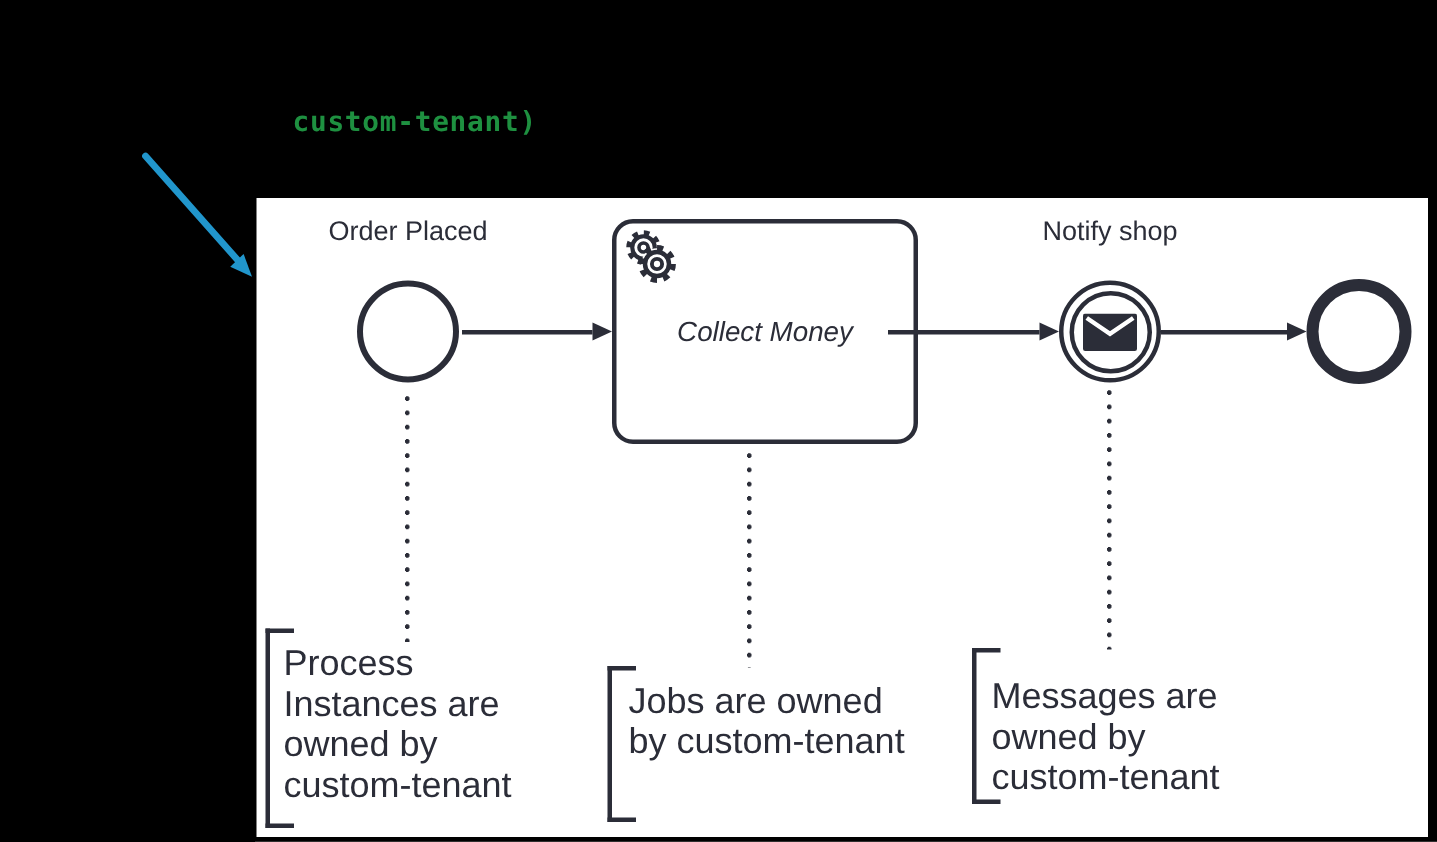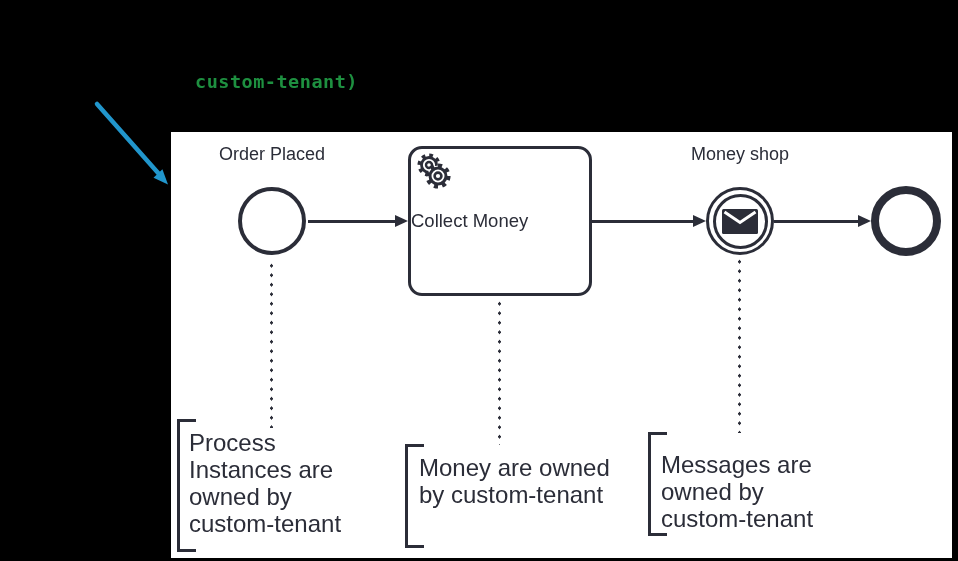--- a/index.html
+++ b/index.html
@@ -37,23 +37,23 @@
   .end-event{left:700px;top:54px;width:70px;height:70px;border:8px solid var(--ink)}
   .msg-outer{
     left:535px;top:55px;width:68px;height:68px;border:3.5px solid var(--ink);
     display:flex;align-items:center;justify-content:center;
   }
   .msg-inner{
     width:55px;height:55px;border:3px solid var(--ink);border-radius:50%;
     display:flex;align-items:center;justify-content:center;background:var(--panel-bg);
   }
   .task{
-    position:absolute;left:237px;top:14px;width:184px;height:150px;
+    position:absolute;left:237px;top:14px;width:204px;height:150px;
     border:3.5px solid var(--ink);border-radius:14px;background:var(--panel-bg);
-    display:flex;align-items:center;justify-content:flex-start;
+    display:flex;align-items:center;justify-content:center;font-style:italic;
   }
   .task-label{font-size:18.5px;color:var(--ink)}
   .task-icon{position:absolute;left:5px;top:4px}
   
   .flow{position:absolute;height:3px;background:var(--ink);top:87.5px}
   .flow::after{
     content:"";position:absolute;left:100%;top:-5px;width:0;height:0;
     border:6.5px solid transparent;border-left:13px solid var(--ink);border-right:0;
   }
   .flow-1{left:137px;width:87px}
@@ -112,21 +112,21 @@
           <circle cx="22" cy="23" r="10.5" stroke-width="4.2" stroke-dasharray="4 4.2" fill="#ffffff"></circle>
           <circle cx="22" cy="23" r="8" stroke-width="3" fill="#ffffff"></circle>
           <circle cx="22" cy="23" r="3.4" stroke-width="2.6" fill="#ffffff"></circle>
         </g>
       </svg>
       <div class="task-label">Collect Money</div>
     </div>
 
     <div class="flow flow-2"></div>
 
-    <div class="label label-message">Money shop</div>
+    <div class="label label-message">Notify shop</div>
     <div class="evt msg-outer">
       <div class="msg-inner">
         <svg width="36" height="25" viewBox="0 0 36 25">
           <rect x="0" y="0" width="36" height="25" rx="1.5" fill="var(--ink)"></rect>
           <path d="M2.5 3 L18 13.5 L33.5 3" stroke="#ffffff" stroke-width="3" fill="none"></path>
         </svg>
       </div>
     </div>
 
     <div class="flow flow-3"></div>
@@ -137,21 +137,21 @@
     <div class="assoc assoc-2"></div>
     <div class="assoc assoc-3"></div>
 
     <div class="bracket bracket-1"></div>
     <div class="anno-text anno-1">Process
 Instances are
 owned by
 custom-tenant</div>
 
     <div class="bracket bracket-2"></div>
-    <div class="anno-text anno-2">Money are owned
+    <div class="anno-text anno-2">Jobs are owned
 by custom-tenant</div>
 
     <div class="bracket bracket-3"></div>
     <div class="anno-text anno-3">Messages are
 owned by
 custom-tenant</div>
 
   </div>
 </div>
 

